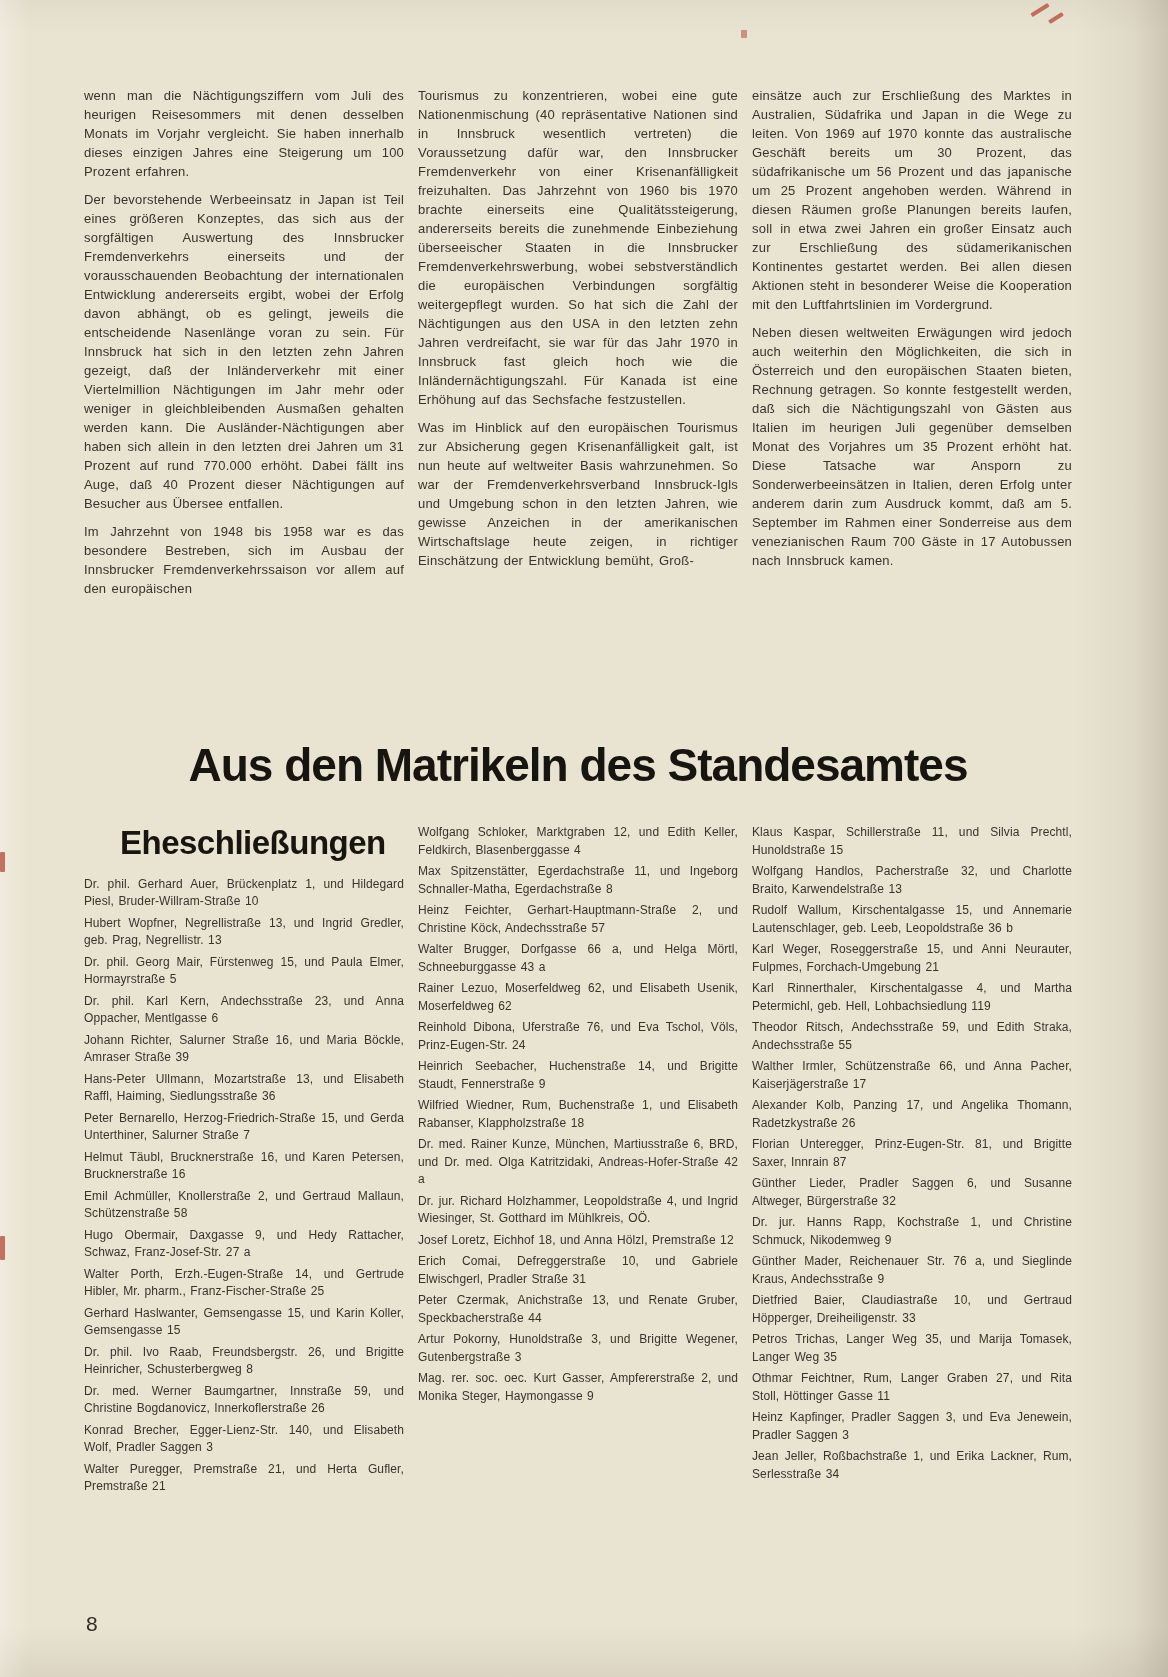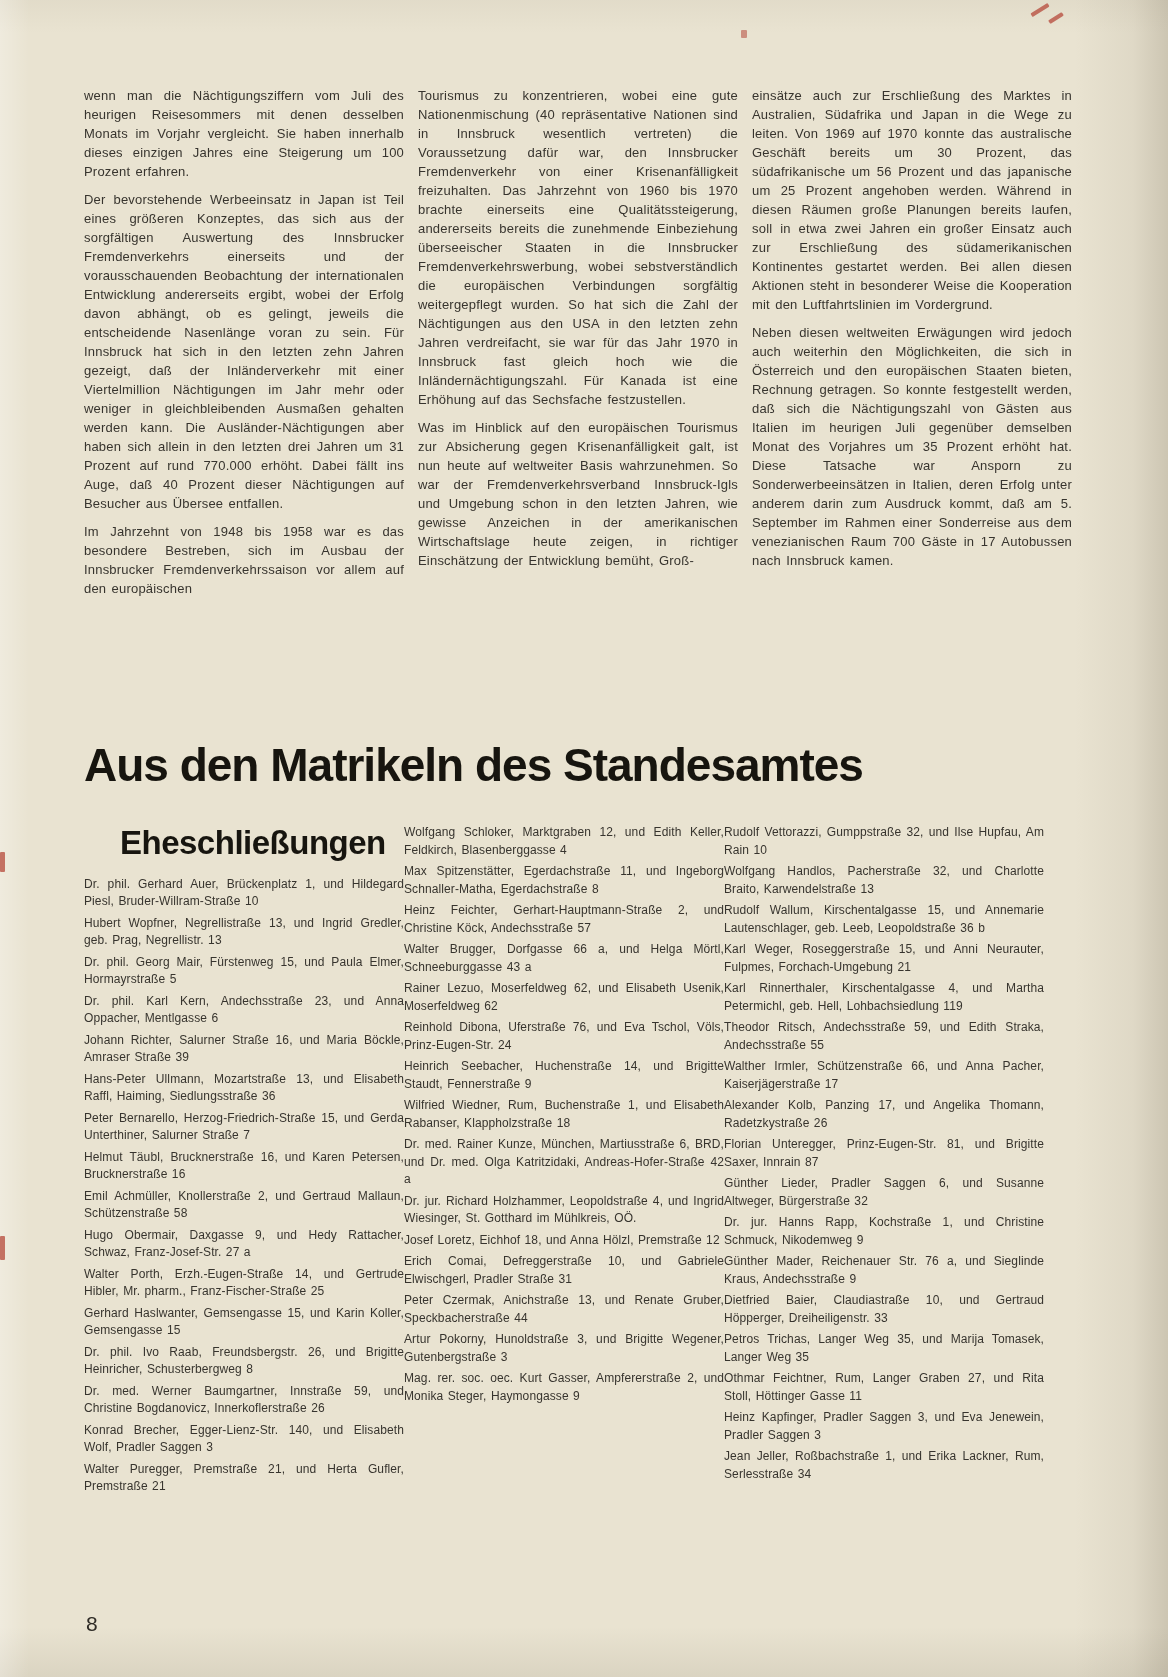--- a/index.html
+++ b/index.html
@@ -32,32 +32,33 @@
     line-height: 19px;
     letter-spacing: 0.2px;
     word-spacing: 1.5px;
     text-align: justify;
   }
   .main-title {
     position: absolute;
     left: 84px; top: 738px;
     width: 988px;
     margin: 0;
-    text-align: left;
+    text-align: center;
     font-size: 46px;
     line-height: 1.2;
     font-weight: 700;
     letter-spacing: -1px;
     color: #17150f;
   }
   .registry {
     position: absolute;
     left: 84px; top: 824px;
     width: 988px;
     display: flex;
+    gap: 14px;
   }
   .registry .col { flex: 0 0 320px; width: 320px; }
   .subsection-title {
     margin: 0 0 14px 36px;
     font-size: 33px;
     line-height: 1.15;
     font-weight: 700;
     letter-spacing: -0.5px;
     color: #17150f;
   }
@@ -142,21 +143,21 @@
       <p class="entry">Wilfried Wiedner, Rum, Buchenstraße 1, und Elisabeth Rabanser, Klappholzstraße 18</p>
       <p class="entry">Dr. med. Rainer Kunze, München, Martiusstraße 6, BRD, und Dr. med. Olga Katritzidaki, Andreas-Hofer-Straße 42 a</p>
       <p class="entry">Dr. jur. Richard Holzhammer, Leopoldstraße 4, und Ingrid Wiesinger, St. Gotthard im Mühlkreis, OÖ.</p>
       <p class="entry">Josef Loretz, Eichhof 18, und Anna Hölzl, Premstraße 12</p>
       <p class="entry">Erich Comai, Defreggerstraße 10, und Gabriele Elwischgerl, Pradler Straße 31</p>
       <p class="entry">Peter Czermak, Anichstraße 13, und Renate Gruber, Speckbacherstraße 44</p>
       <p class="entry">Artur Pokorny, Hunoldstraße 3, und Brigitte Wegener, Gutenbergstraße 3</p>
       <p class="entry">Mag. rer. soc. oec. Kurt Gasser, Ampfererstraße 2, und Monika Steger, Haymongasse 9</p>
     </div>
     <div class="col">
-      <p class="entry">Rudolf Vettorazzi, Gumppstraße 32, und Ilse Hupfau, Am Rain 10</p>
+      <p class="entry">Klaus Kaspar, Schillerstraße 11, und Silvia Prechtl, Hunoldstraße 15</p>
       <p class="entry">Wolfgang Handlos, Pacherstraße 32, und Charlotte Braito, Karwendelstraße 13</p>
       <p class="entry">Rudolf Wallum, Kirschentalgasse 15, und Annemarie Lautenschlager, geb. Leeb, Leopoldstraße 36 b</p>
       <p class="entry">Karl Weger, Roseggerstraße 15, und Anni Neurauter, Fulpmes, Forchach-Umgebung 21</p>
       <p class="entry">Karl Rinnerthaler, Kirschentalgasse 4, und Martha Petermichl, geb. Hell, Lohbachsiedlung 119</p>
       <p class="entry">Theodor Ritsch, Andechsstraße 59, und Edith Straka, Andechsstraße 55</p>
       <p class="entry">Walther Irmler, Schützenstraße 66, und Anna Pacher, Kaiserjägerstraße 17</p>
       <p class="entry">Alexander Kolb, Panzing 17, und Angelika Thomann, Radetzkystraße 26</p>
       <p class="entry">Florian Unteregger, Prinz-Eugen-Str. 81, und Brigitte Saxer, Innrain 87</p>
       <p class="entry">Günther Lieder, Pradler Saggen 6, und Susanne Altweger, Bürgerstraße 32</p>
       <p class="entry">Dr. jur. Hanns Rapp, Kochstraße 1, und Christine Schmuck, Nikodemweg 9</p>

